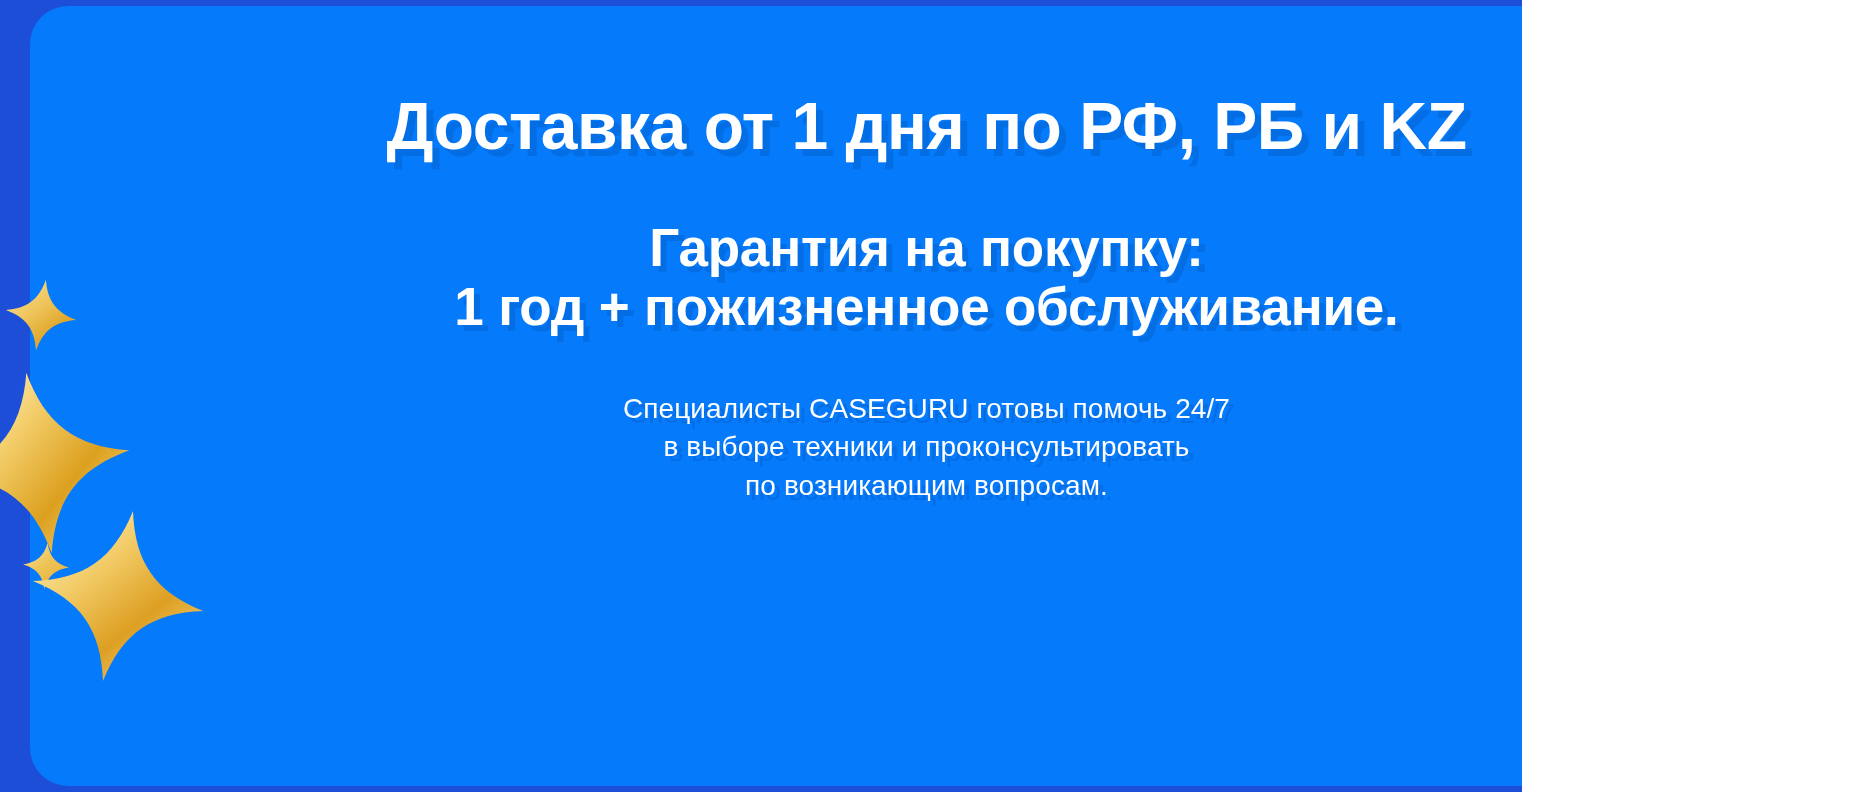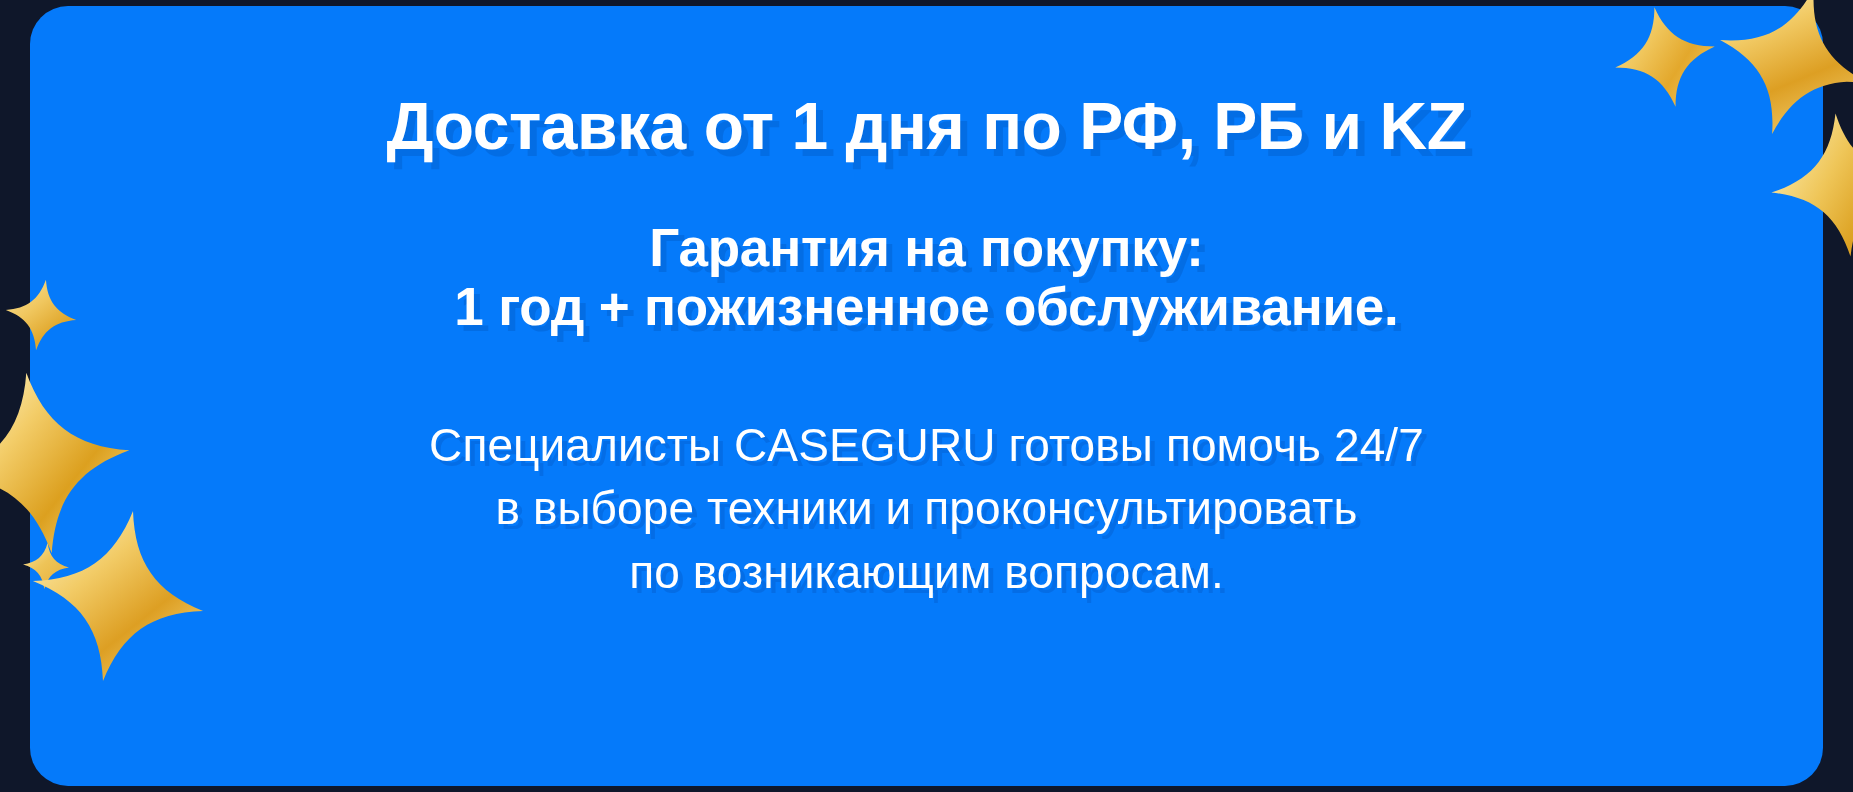--- a/index.html
+++ b/index.html
@@ -10,24 +10,24 @@
   }
   body {
     width: 1853px;
     height: 792px;
     overflow: hidden;
     font-family: "Liberation Sans", "DejaVu Sans", sans-serif;
   }
 
   #banner {
     position: relative;
-    width: 1853px;
+    width: 1522px;
     height: 792px;
     box-sizing: border-box;
-    background: #0f172a;
+    background: #1d4ed8;
     overflow: hidden;
   }
 
   
   #card {
     position: absolute;
     left: 30px;
     top: 6px;
     width: 1793px;
     height: 780px;
@@ -69,22 +69,22 @@
   #guarantee {
     margin-top: 56px;
     font-size: 53px;
     font-weight: 700;
     line-height: 1.12;
     letter-spacing: -0.2px;
     text-shadow: 6px 6px 0 rgba(0, 62, 150, 0.22);
   }
 
   #support {
-    margin-top: 77px;
-    font-size: 46px;
+    margin-top: 53px;
+    font-size: 28px;
     font-weight: 400;
     line-height: 1.38;
     letter-spacing: 0.1px;
     text-shadow: 5px 5px 0 rgba(0, 62, 150, 0.20);
   }
 
   
   .spark {
     position: absolute;
     z-index: 20;

